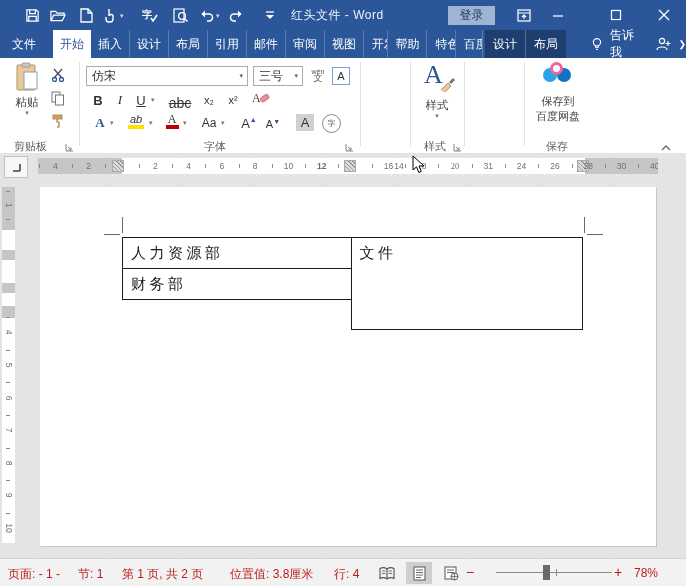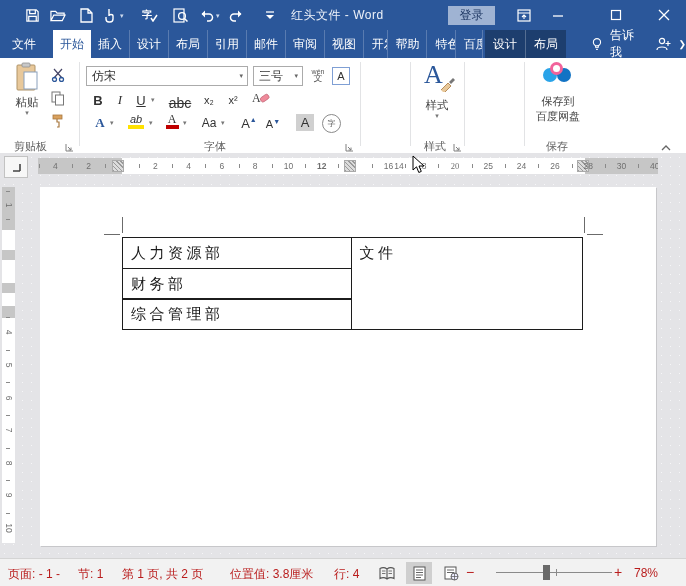--- a/index.html
+++ b/index.html
@@ -328,21 +328,21 @@
         <span class="rnum" style="left: 110.3px;">2</span>
         <span class="rnum" style="left: 143.6px;">4</span>
         <span class="rnum" style="left: 176.9px;">6</span>
         <span class="rnum" style="left: 210.2px;">8</span>
         <span class="rnum" style="left: 243.5px;">10</span>
         <span class="rnum" style="left: 276.8px; font-weight: bold;">12</span>
         <span class="rnum" style="left: 310.1px; margin-left: 44px;">14</span>
         <span class="rnum" style="left: 343.4px;">16</span>
         <span class="rnum" style="left: 376.7px;">18</span>
         <span class="rnum" style="left: 410px; font-family: Liberation Serif, serif;">20</span>
-        <span class="rnum" style="left: 443.3px;">25</span>
+        <span class="rnum" style="left: 443.3px;">31</span>
         <span class="rnum" style="left: 476.6px;">24</span>
         <span class="rnum" style="left: 509.9px;">26</span>
         <span class="rnum" style="left: 543.2px;">28</span>
         <span class="rnum" style="left: 576.5px;">30</span>
         <span class="rnum" style="left: 609.8px;">40</span>
         <span class="rtick" style="left: 0.75px;"></span>
         <span class="rtick" style="left: 34.05px;"></span>
         <span class="rtick" style="left: 67.35px;"></span>
         <span class="rtick" style="left: 100.65px;"></span>
         <span class="rtick" style="left: 133.95px;"></span>
@@ -395,21 +395,20 @@
 
     <div id="page">
 
       <span class="cropmark" style="left:82px;top:30px;width:1px;height:16px"></span>
       <span class="cropmark" style="left:64px;top:47px;width:16px;height:1px"></span>
       <span class="cropmark" style="left:544px;top:30px;width:1px;height:16px"></span>
       <span class="cropmark" style="left:547px;top:47px;width:16px;height:1px"></span>
 
       <div class="tcell" style="left:82px;top:80.5px;width:230px;height:32px">财务部</div>
       <div class="tcell" style="left:82px;top:50px;width:230px;height:32px">人力资源部</div>
-      <div class="tcell" style="left:82px;top:111px;width:230px;height:32px">综合管理部</div>
       <div class="tcell" style="left:310.5px;top:50px;width:232px;height:93px">文件</div>
     </div>
   </div>
 
   <div id="statusbar" class="abs">
     <span class="st-item" style="left:8px">页面: - 1 -</span>
     <span class="st-item" style="left:78px">节: 1</span>
     <span class="st-item" style="left:122px">第 1 页, 共 2 页</span>
     <span class="st-item" style="left:230px">位置值: 3.8厘米</span>
     <span class="st-item" style="left:334px">行: 4</span>

